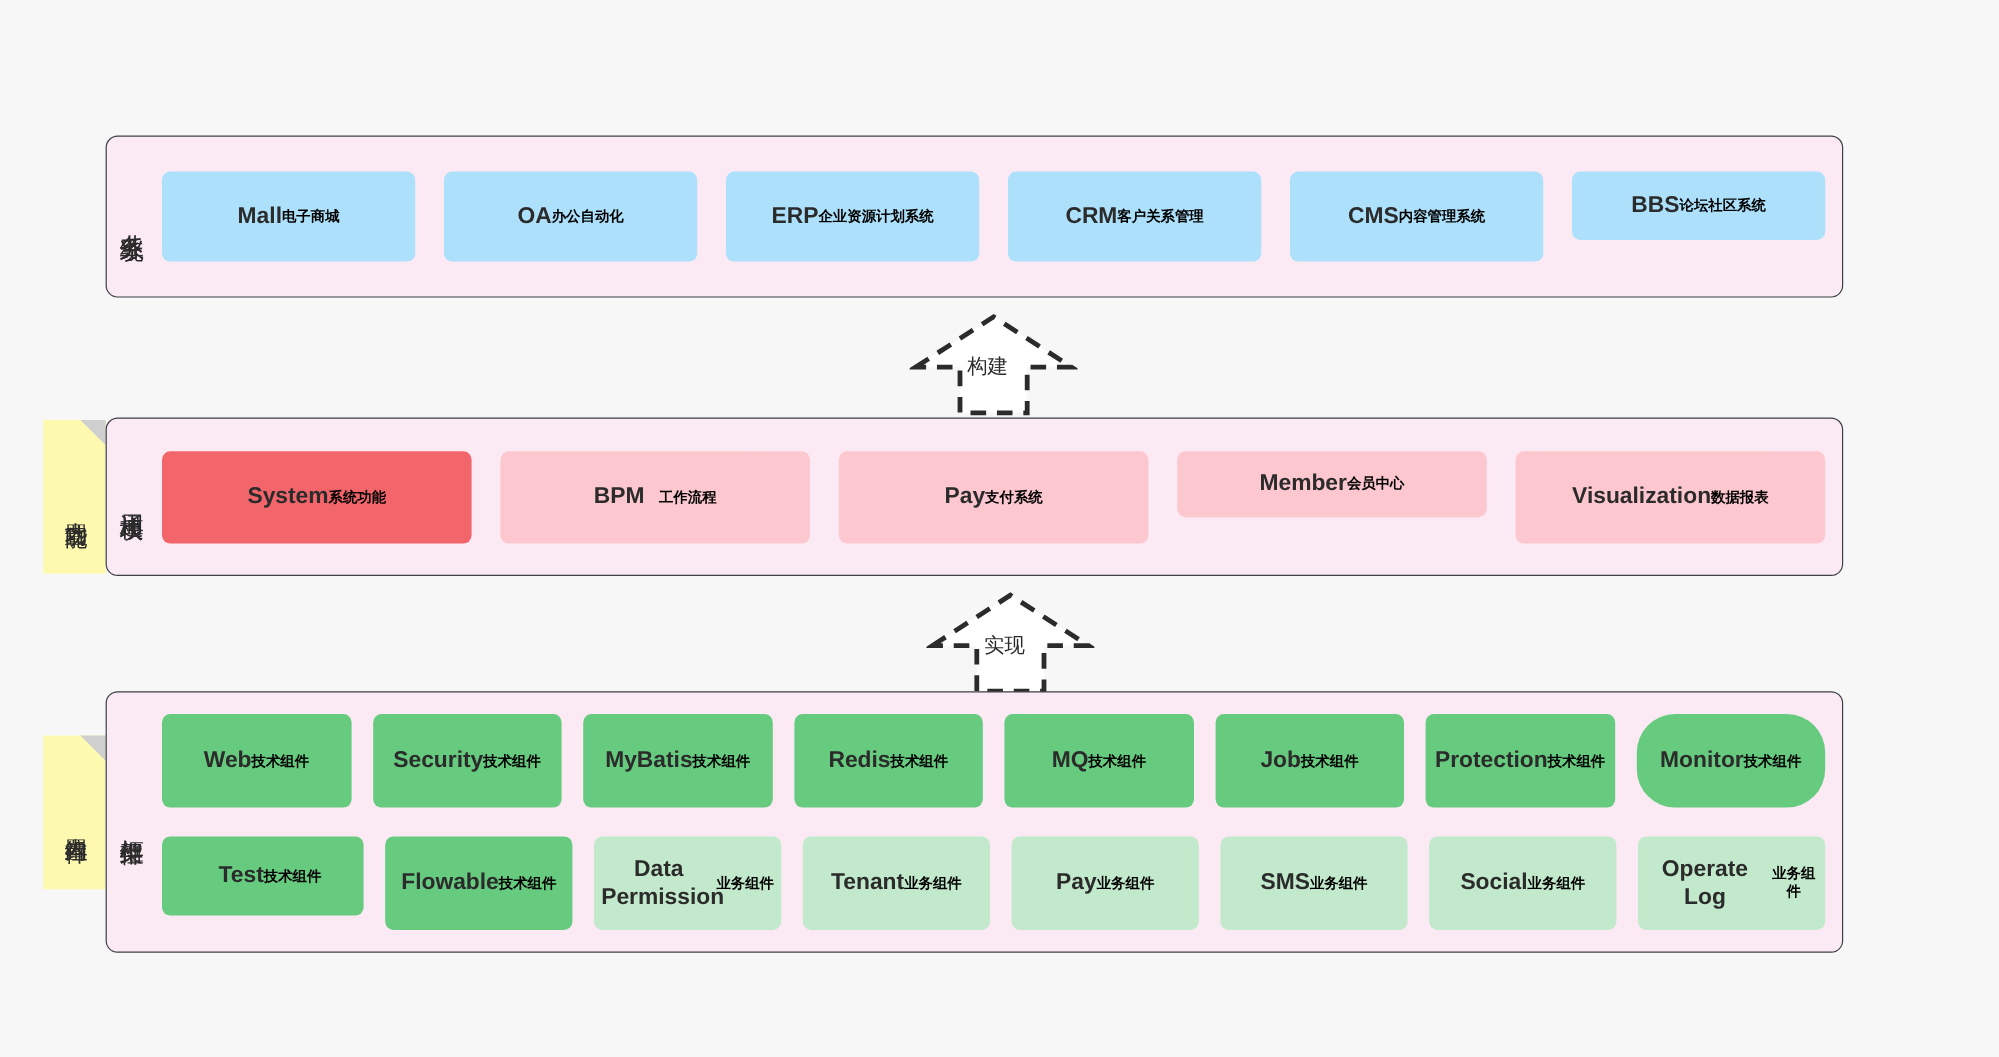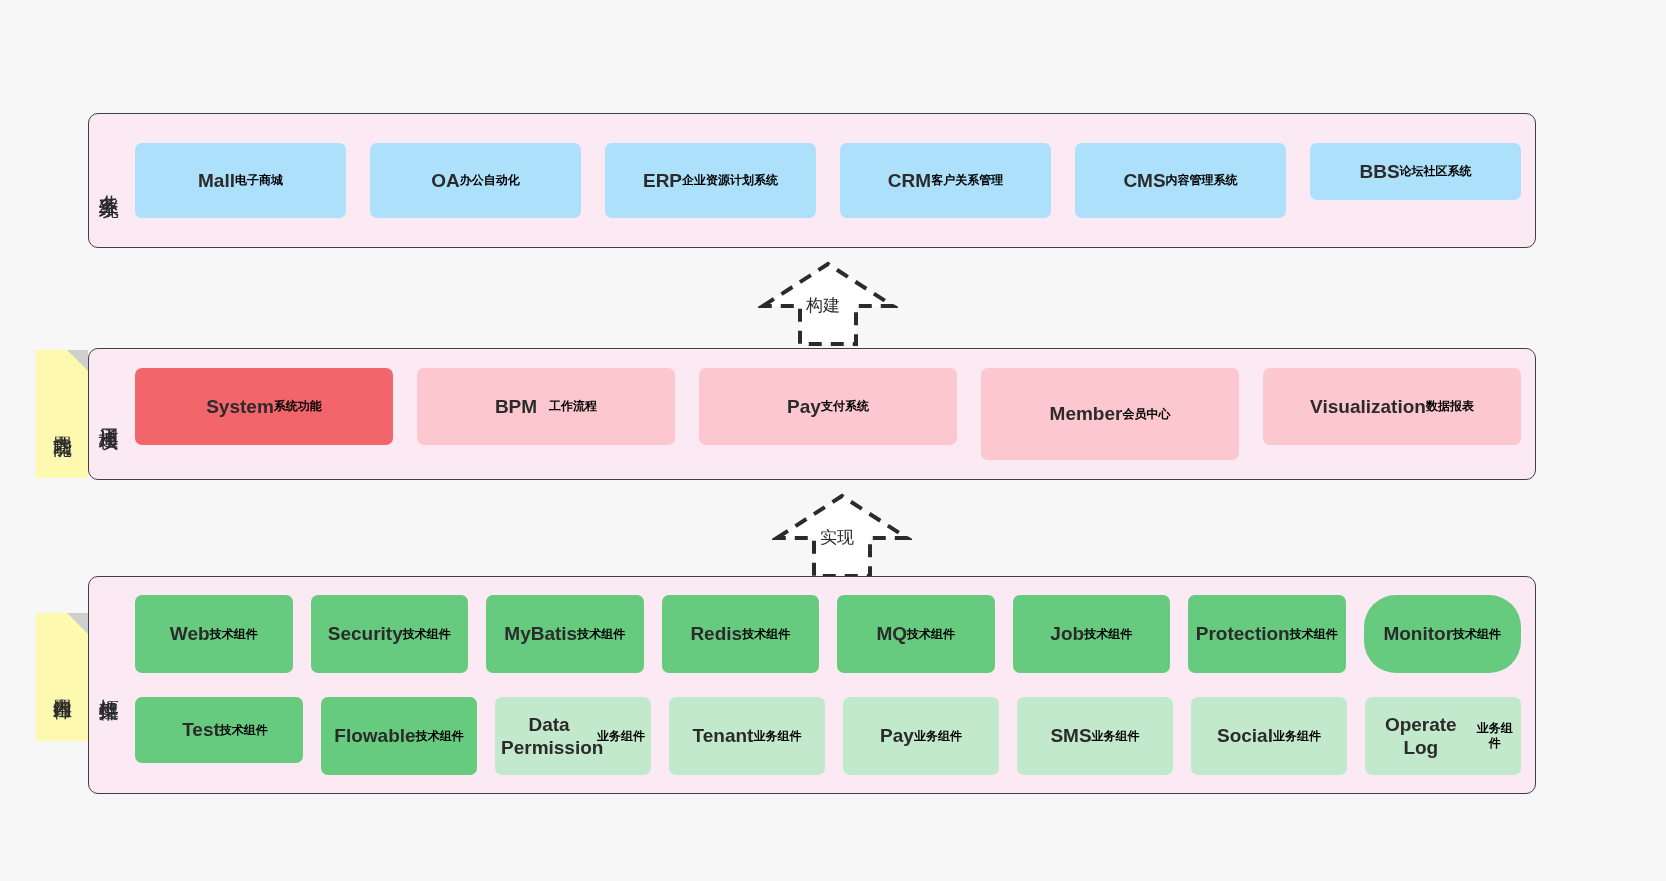--- a/index.html
+++ b/index.html
@@ -190,21 +190,21 @@
           <div class="t2">系统功能</div>
         </div>
         <div class="card c-pink" style="height:77px;gap:12px;">
           <div class="t1">BPM</div>
           <div class="t2">工作流程</div>
         </div>
         <div class="card c-pink" style="height:77px;">
           <div class="t1">Pay</div>
           <div class="t2">支付系统</div>
         </div>
-        <div class="card c-pink" style="height:92px;">
+        <div class="card c-pink" style="height:55px;">
           <div class="t1">Member</div>
           <div class="t2">会员中心</div>
         </div>
         <div class="card c-pink" style="height:77px;">
           <div class="t1">Visualization</div>
           <div class="t2">数据报表</div>
         </div>
       </div>
     </div>
   </div>

